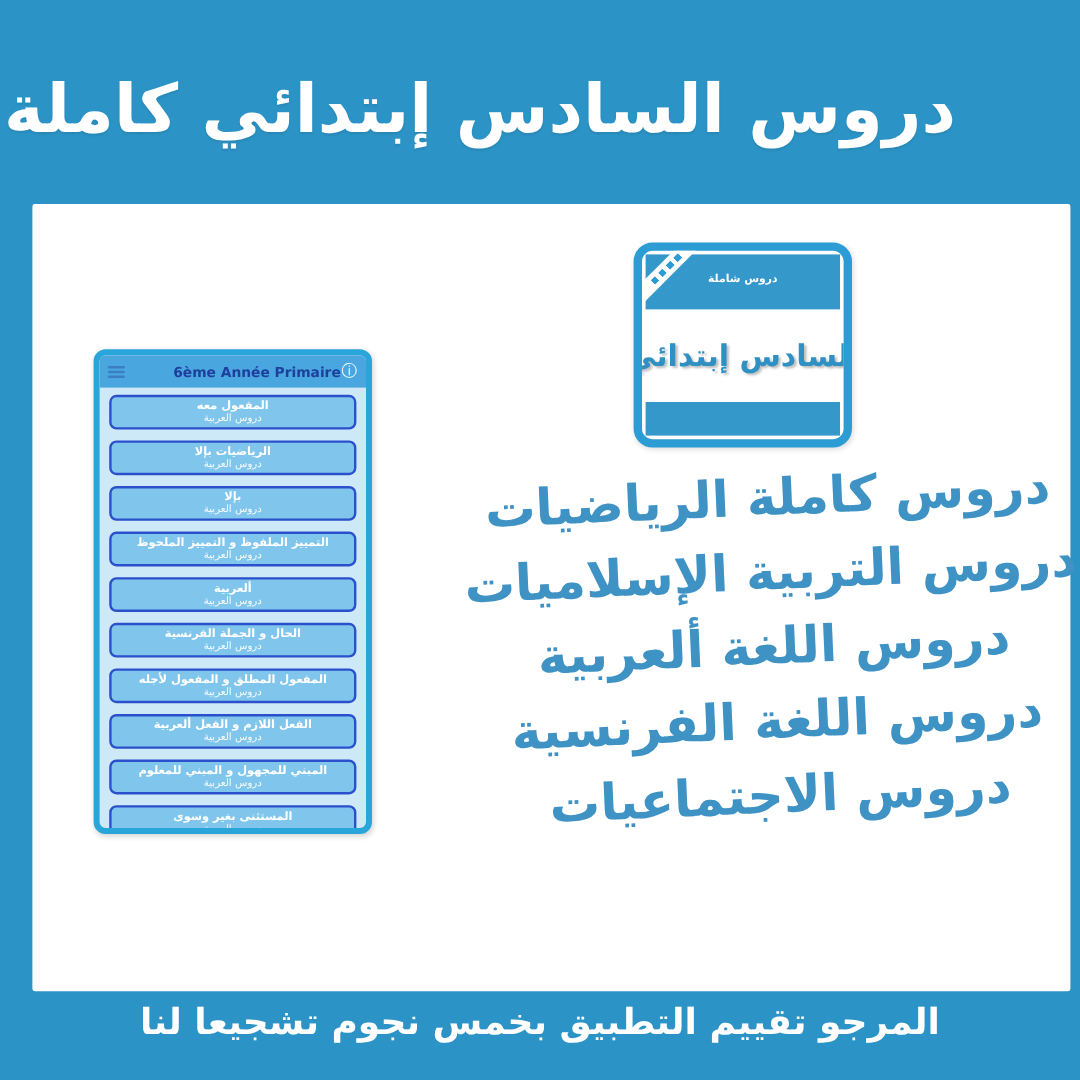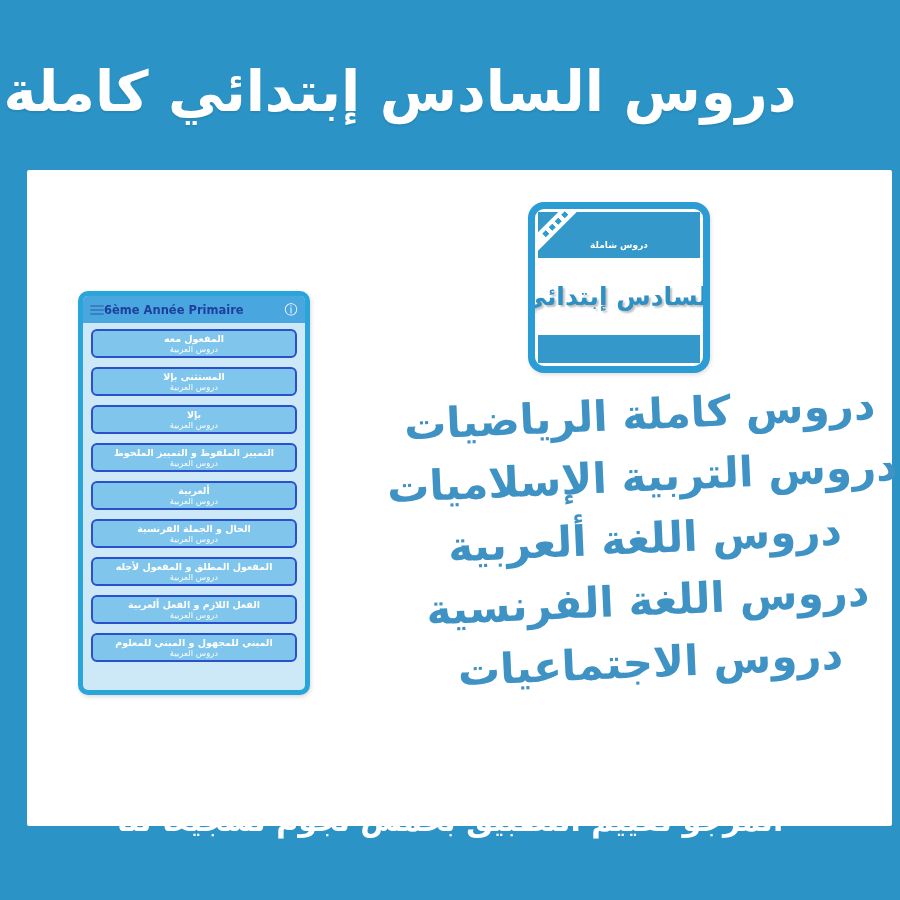--- a/index.html
+++ b/index.html
@@ -37,21 +37,21 @@
   }
   .phone-header {
     position:absolute; left:0; top:0; right:0; height:27px;
     background:#4aa6de;
     display:flex; align-items:center;
     padding:0 7px;
   }
   .menu-icon { width:14px; display:flex; flex-direction:column; gap:2px; cursor:pointer; }
   .menu-icon span { display:block; height:2px; border-radius:1px; background:#3a7fc2; }
   .phone-header-title {
-    flex:1; text-align:left;
+    flex:1; text-align:right;
     color:#1e3f9e; font-weight:bold; font-size:11.5px;
     white-space:nowrap;
   }
   .info-icon {
     width:14px; height:14px; color:#ffffff; font-size:13px; line-height:14px;
     text-align:center; cursor:pointer;
   }
   .lesson-list {
     position:absolute; left:0; top:27px; right:0; bottom:0;
     padding:6px 8px 4px 8px;
@@ -72,21 +72,21 @@
     position:absolute; left:501px; top:32px; width:182px; height:171px;
     background:#ffffff;
     border:7px solid #2b9cd4; border-radius:16px;
     padding:3px; overflow:hidden;
     box-shadow:1px 2px 4px rgba(0,0,0,0.12);
   }
   .icon-inner { width:100%; height:100%; display:flex; flex-direction:column; }
   .icon-top-band {
     height:46px; background:#3598cb;
     display:flex; align-items:flex-end; justify-content:center;
-    padding-bottom:8px;
+    padding-bottom:20px;
   }
   .icon-badge-text {
     color:#ffffff; font-size:9px; font-weight:bold; direction:rtl; white-space:nowrap;
   }
   .icon-middle {
     flex:1; background:#ffffff;
     display:flex; align-items:center; justify-content:center;
   }
   .icon-main-text {
     color:#2f90c3; font-size:25px; font-weight:bold; direction:rtl; white-space:nowrap;
@@ -110,21 +110,21 @@
     transform:rotate(-2.5deg);
     text-align:center; direction:rtl;
   }
   .feature-line {
     color:#3e92c4; font-size:42px; font-weight:bold; line-height:62px;
     white-space:nowrap;
   }
 
   
   .footer-note {
-    position:absolute; left:0; top:798px; width:900px; height:44px;
+    position:absolute; left:0; top:830px; width:900px; height:44px;
     display:flex; align-items:center; justify-content:center;
     color:#ffffff; font-size:30px; font-weight:bold;
     direction:rtl; white-space:nowrap;
   }
 </style>
 </head>
 <body>
 
 <div class="app-title" dir="rtl">دروس السادس إبتدائي كاملة</div>
 
@@ -139,21 +139,21 @@
       </div>
       <div class="phone-header-title">6ème Année Primaire</div>
       <div class="info-icon">ⓘ</div>
     </div>
     <div class="lesson-list">
       <div class="lesson-item">
         <div class="lesson-title">المفعول معه</div>
         <div class="lesson-subtitle">دروس العربية</div>
       </div>
       <div class="lesson-item">
-        <div class="lesson-title">المستثنى بإلا</div>
+        <div class="lesson-title">الرياضيات بإلا</div>
         <div class="lesson-subtitle">دروس العربية</div>
       </div>
       <div class="lesson-item">
         <div class="lesson-title">بإلا</div>
         <div class="lesson-subtitle">دروس العربية</div>
       </div>
       <div class="lesson-item">
         <div class="lesson-title">التمييز الملفوظ و التمييز الملحوظ</div>
         <div class="lesson-subtitle">دروس العربية</div>
       </div>
@@ -168,20 +168,24 @@
       <div class="lesson-item">
         <div class="lesson-title">المفعول المطلق و المفعول لأجله</div>
         <div class="lesson-subtitle">دروس العربية</div>
       </div>
       <div class="lesson-item">
         <div class="lesson-title">الفعل اللازم و الفعل ألعربية</div>
         <div class="lesson-subtitle">دروس العربية</div>
       </div>
       <div class="lesson-item">
         <div class="lesson-title">المبني للمجهول و المبني للمعلوم</div>
+        <div class="lesson-subtitle">دروس العربية</div>
+      </div>
+      <div class="lesson-item">
+        <div class="lesson-title">المستثنى بغير وسوى</div>
         <div class="lesson-subtitle">دروس العربية</div>
       </div>
     </div>
   </div>
 
   <div class="icon-card">
     <div class="icon-inner">
       <div class="icon-top-band">
         <span class="icon-badge-text" dir="rtl">دروس شاملة</span>
       </div>

